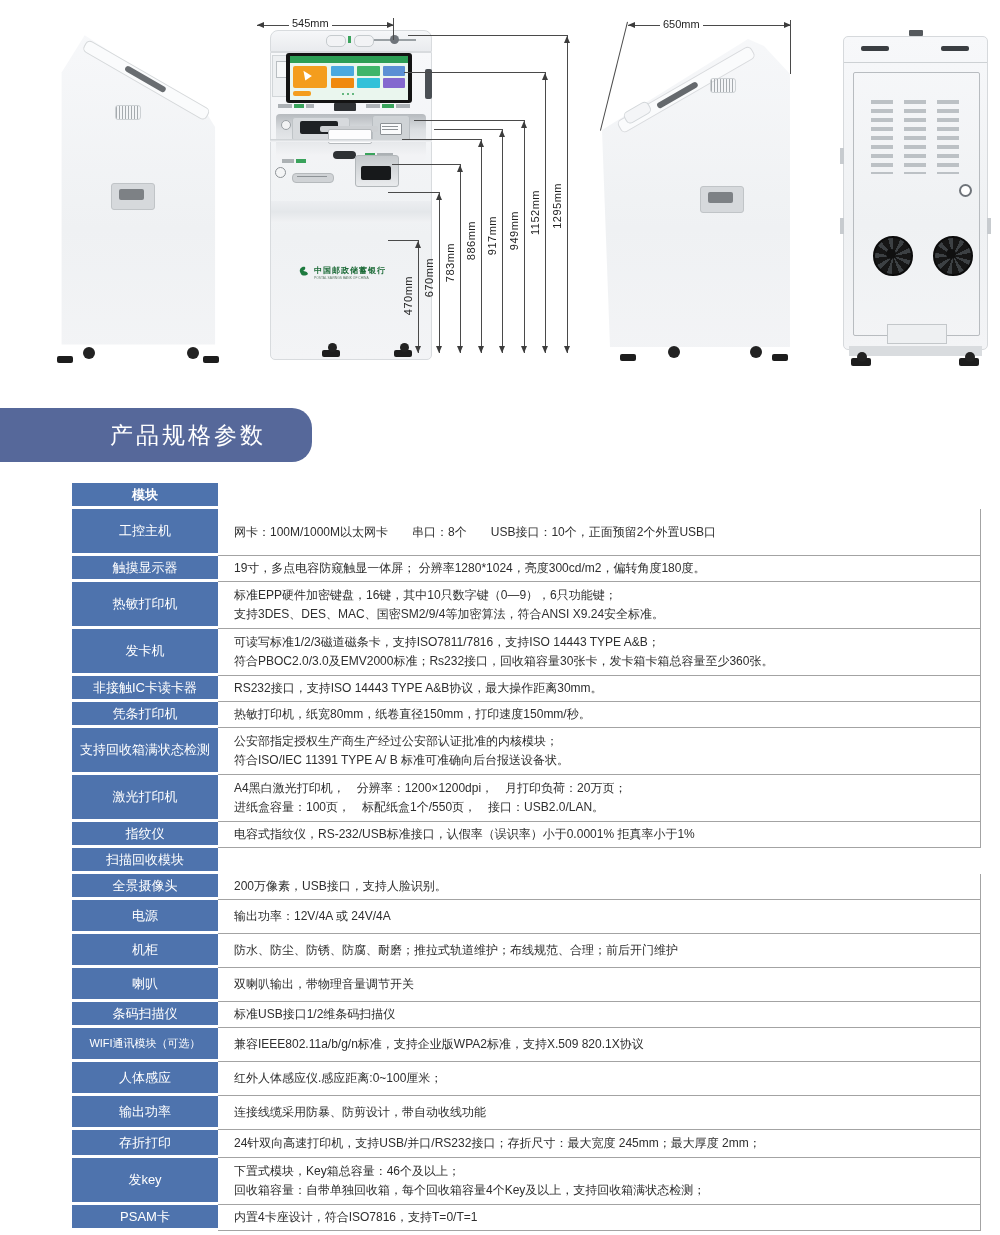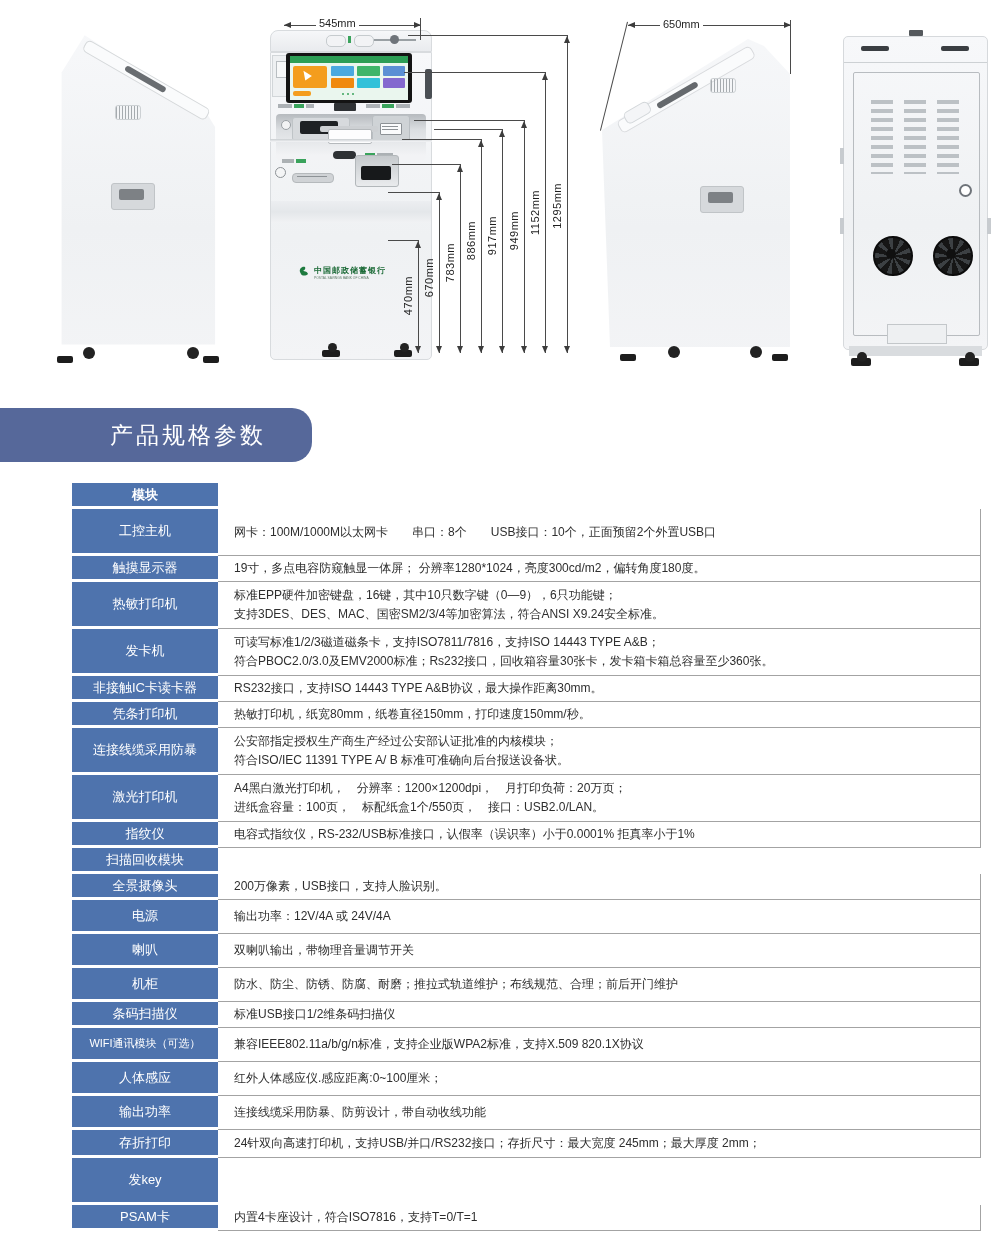--- a/index.html
+++ b/index.html
@@ -144,21 +144,21 @@
         <div class="logo-cn">中国邮政储蓄银行</div>
         <div class="logo-en">POSTAL SAVINGS BANK OF CHINA</div>
       </div>
     </div>
     <div class="abs pad" style="left:52px;top:325px;width:18px;height:7px;"></div>
     <div class="abs caster" style="left:58px;top:318px;width:9px;height:9px;"></div>
     <div class="abs pad" style="left:124px;top:325px;width:18px;height:7px;"></div>
     <div class="abs caster" style="left:130px;top:318px;width:9px;height:9px;"></div>
   </div>
 
-  <div class="abs" style="left:284px;top:20px;width:300px;height:30px;">
+  <div class="abs" style="left:257px;top:20px;width:300px;height:30px;">
     <div class="hline" style="left:0;top:5px;width:137px;"></div>
     <div class="ar ar-left" style="left:0;top:2px;"></div>
     <div class="ar ar-right" style="left:130px;top:2px;"></div>
     <div class="vline" style="left:136px;top:-2px;height:22px;"></div>
     <div class="dimlabel" style="left:32px;top:-3px;">545mm</div>
   </div>
 
   <div class="abs" style="left:0;top:0;width:1000px;height:410px;">
       <div class="hline" style="left: 388px; top: 240px; width: 31px;"></div>
       <div class="vline" style="left: 418px; top: 240px; height: 113px;"></div>
@@ -267,21 +267,21 @@
     <div class="trow s">
       <div class="tmod">触摸显示器</div>
       <div class="tdesc">
         <div class="tline">19寸，多点电容防窥触显一体屏； 分辨率1280*1024，亮度300cd/m2，偏转角度180度。</div>
       </div>
     </div>
     <div class="trow d">
       <div class="tmod">热敏打印机</div>
       <div class="tdesc">
         <div class="tline">标准EPP硬件加密键盘，16键，其中10只数字键（0—9），6只功能键；</div>
-        <div class="tline">支持3DES、DES、MAC、国密SM2/3/4等加密算法，符合ANSI X9.24安全标准。</div>
+        <div class="tline">支持3DES、DES、MAC、国密SM2/9/4等加密算法，符合ANSI X9.24安全标准。</div>
       </div>
     </div>
     <div class="trow d">
       <div class="tmod">发卡机</div>
       <div class="tdesc">
         <div class="tline">可读写标准1/2/3磁道磁条卡，支持ISO7811/7816，支持ISO 14443 TYPE A&amp;B；</div>
         <div class="tline">符合PBOC2.0/3.0及EMV2000标准；Rs232接口，回收箱容量30张卡，发卡箱卡箱总容量至少360张。</div>
       </div>
     </div>
     <div class="trow s">
@@ -290,21 +290,21 @@
         <div class="tline">RS232接口，支持ISO 14443 TYPE A&amp;B协议，最大操作距离30mm。</div>
       </div>
     </div>
     <div class="trow s">
       <div class="tmod">凭条打印机</div>
       <div class="tdesc">
         <div class="tline">热敏打印机，纸宽80mm，纸卷直径150mm，打印速度150mm/秒。</div>
       </div>
     </div>
     <div class="trow d">
-      <div class="tmod">连接线缆采用防暴</div>
+      <div class="tmod">支持回收箱满状态检测</div>
       <div class="tdesc">
         <div class="tline">公安部指定授权生产商生产经过公安部认证批准的内核模块；</div>
         <div class="tline">符合ISO/IEC 11391 TYPE A/ B 标准可准确向后台报送设备状。</div>
       </div>
     </div>
     <div class="trow d">
       <div class="tmod">激光打印机</div>
       <div class="tdesc">
         <div class="tline">A4黑白激光打印机，　分辨率：1200×1200dpi，　月打印负荷：20万页；</div>
         <div class="tline">进纸盒容量：100页，　标配纸盒1个/550页，　接口：USB2.0/LAN。</div>
@@ -325,29 +325,29 @@
         <div class="tline">200万像素，USB接口，支持人脸识别。</div>
       </div>
     </div>
     <div class="trow t">
       <div class="tmod">电源</div>
       <div class="tdesc">
         <div class="tline">输出功率：12V/4A 或 24V/4A</div>
       </div>
     </div>
     <div class="trow t">
+      <div class="tmod">机柜</div>
+      <div class="tdesc">
+        <div class="tline">防水、防尘、防锈、防腐、耐磨；推拉式轨道维护；布线规范、合理；前后开门维护</div>
+      </div>
+    </div>
+    <div class="trow t">
       <div class="tmod">喇叭</div>
       <div class="tdesc">
         <div class="tline">双喇叭输出，带物理音量调节开关</div>
-      </div>
-    </div>
-    <div class="trow t">
-      <div class="tmod">机柜</div>
-      <div class="tdesc">
-        <div class="tline">防水、防尘、防锈、防腐、耐磨；推拉式轨道维护；布线规范、合理；前后开门维护</div>
       </div>
     </div>
     <div class="trow s">
       <div class="tmod">条码扫描仪</div>
       <div class="tdesc">
         <div class="tline">标准USB接口1/2维条码扫描仪</div>
       </div>
     </div>
     <div class="trow t">
       <div class="tmod smlbl">WIFI通讯模块（可选）</div>
@@ -368,20 +368,24 @@
       </div>
     </div>
     <div class="trow m">
       <div class="tmod">存折打印</div>
       <div class="tdesc">
         <div class="tline">24针双向高速打印机，支持USB/并口/RS232接口；存折尺寸：最大宽度 245mm；最大厚度 2mm；</div>
       </div>
     </div>
     <div class="trow d">
       <div class="tmod">发key</div>
+      <div class="tdesc">
+        <div class="tline">下置式模块，Key箱总容量：46个及以上；</div>
+        <div class="tline">回收箱容量：自带单独回收箱，每个回收箱容量4个Key及以上，支持回收箱满状态检测；</div>
+      </div>
     </div>
     <div class="trow s">
       <div class="tmod">PSAM卡</div>
       <div class="tdesc">
         <div class="tline">内置4卡座设计，符合ISO7816，支持T=0/T=1</div>
       </div>
     </div>
   </div>
 
 </body></html>

